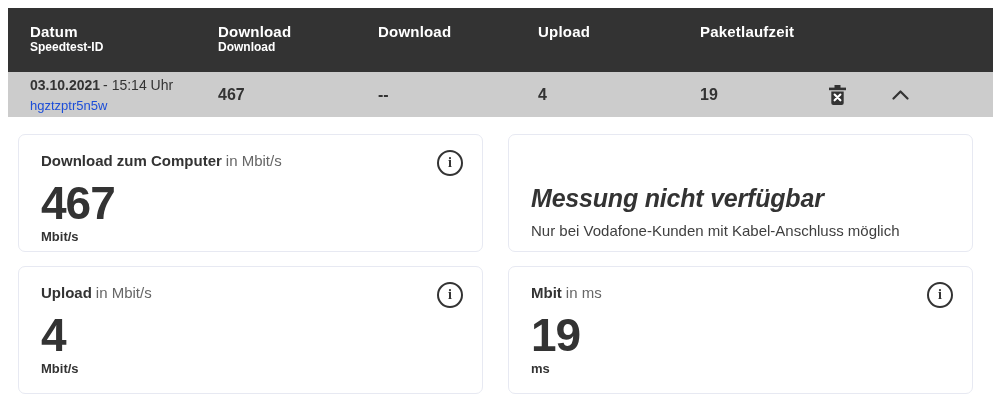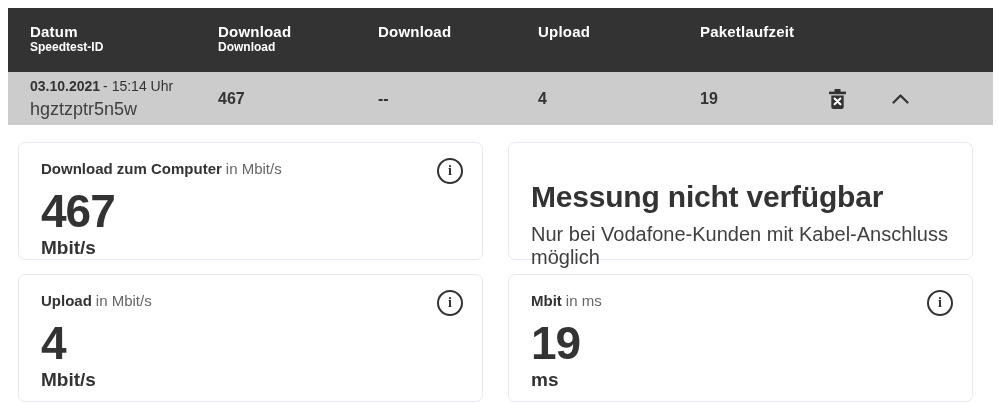--- a/index.html
+++ b/index.html
@@ -24,28 +24,28 @@
     background: #333333;
     color: #ffffff;
     height: 64px;
     padding-top: 15px;
   }
   .th-title { font-size: 15px; font-weight: 600; letter-spacing: .2px; }
   .th-sub   { font-size: 12px; font-weight: 700; }
 
   .result-row {
     background: #cccccc;
-    height: 53px;
+    height: 45px;
     align-items: center;
     cursor: pointer;
   }
   .rr-date-line { font-size: 14px; color: #333333; white-space: nowrap; }
   .rr-date { font-weight: 700; }
   .rr-time { font-weight: 400; margin-left: 3px; }
-  .rr-id   { font-size: 18px; color: #404040; margin-top: 5px; }
+  .rr-id   { font-size: 13px; color: #1d4ed8; margin-top: 5px; }
   .rr-val  { font-size: 16px; font-weight: 700; color: #333333; }
 
   .rr-actions {
     display: flex;
     align-items: center;
     gap: 46px;
     padding-right: 84px;
     justify-content: flex-end;
   }
   .icon-btn {
@@ -69,24 +69,24 @@
     border: 1px solid #e7e9f2;
     border-radius: 7px;
     padding: 17px 20px 0 22px;
     position: relative;
   }
   .card-title { font-size: 15px; line-height: 18px; }
   .card-title .t-bold { font-weight: 700; color: #333333; }
   .card-title .t-suffix { font-weight: 400; color: #666666; margin-left: 4px; }
 
   .card-value { font-size: 46px; font-weight: 700; line-height: 1; margin-top: 10px; letter-spacing: -1px; }
-  .card-unit  { font-size: 19px; font-weight: 700; margin-top: 3px; }
+  .card-unit  { font-size: 13px; font-weight: 700; margin-top: 3px; }
 
-  .card-message { font-size: 30px; font-weight: 700; margin-top: 20px; letter-spacing: -.2px; }
-  .card-note    { font-size: 20px; font-weight: 400; color: #3f3f3f; margin-top: 9px; }
+  .card-message { font-size: 25px; font-weight: 700; margin-top: 32px; letter-spacing: -.2px; font-style: italic; }
+  .card-note    { font-size: 15px; font-weight: 400; color: #3f3f3f; margin-top: 9px; }
 
   .info-btn {
     position: absolute; top: 15px; right: 19px;
     width: 26px; height: 26px;
     border: 2px solid #333333; border-radius: 50%;
     background: #ffffff;
     display: flex; align-items: center; justify-content: center;
     font-size: 14px; font-weight: 600; color: #333333;
     font-family: "Liberation Serif", serif;
     cursor: pointer; padding: 0;

